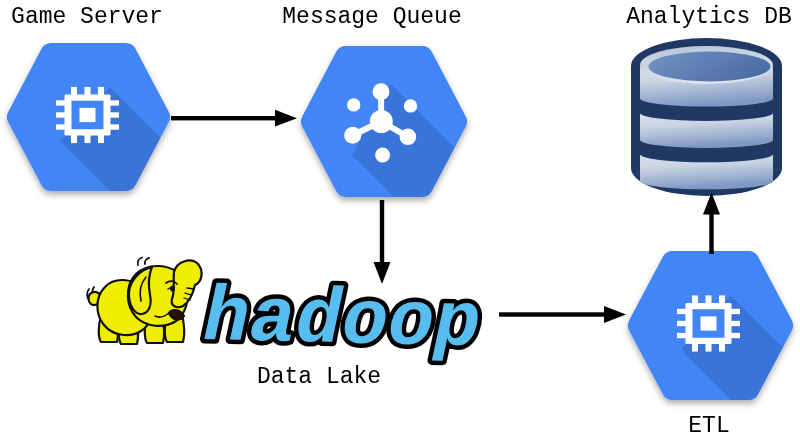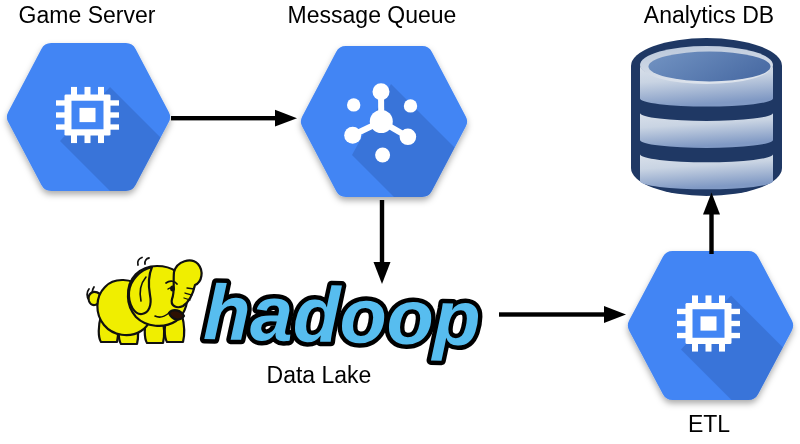--- a/index.html
+++ b/index.html
@@ -1,16 +1,16 @@
 <!DOCTYPE html>
 <html><head>
 <meta charset="utf-8">
 <style>
   html,body{margin:0;padding:0;background:#fff;}
-  #page{position:relative;width:800px;height:444px;overflow:hidden;font-family:Liberation Sans, sans-serif;}
+  #page{position:relative;width:800px;height:444px;overflow:hidden;font-family:Liberation Mono, monospace;}
 </style>
 </head>
 <body>
 <div id="page">
 <svg width="800" height="444" viewBox="0 0 800 444" xmlns="http://www.w3.org/2000/svg">
 <defs>
   <filter id="hexshadow" x="-20%" y="-20%" width="140%" height="140%">
     <feDropShadow dx="0" dy="3.5" stdDeviation="3" flood-color="#000" flood-opacity="0.33"></feDropShadow>
   </filter>
   <clipPath id="hexGS">

